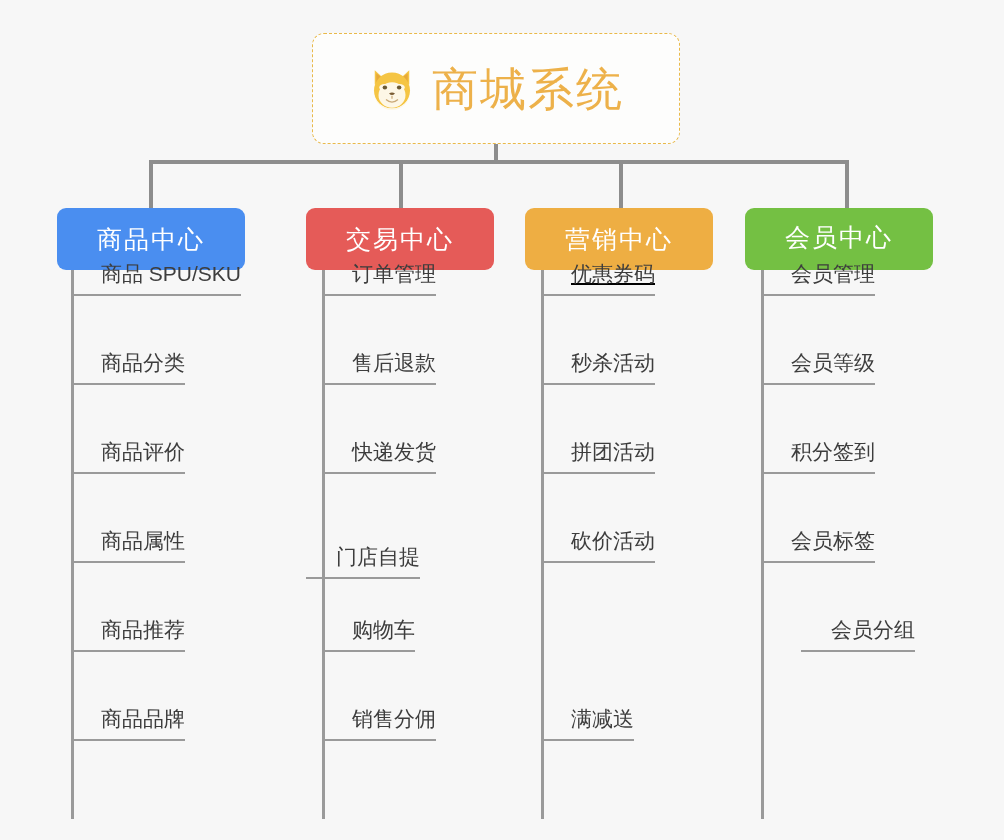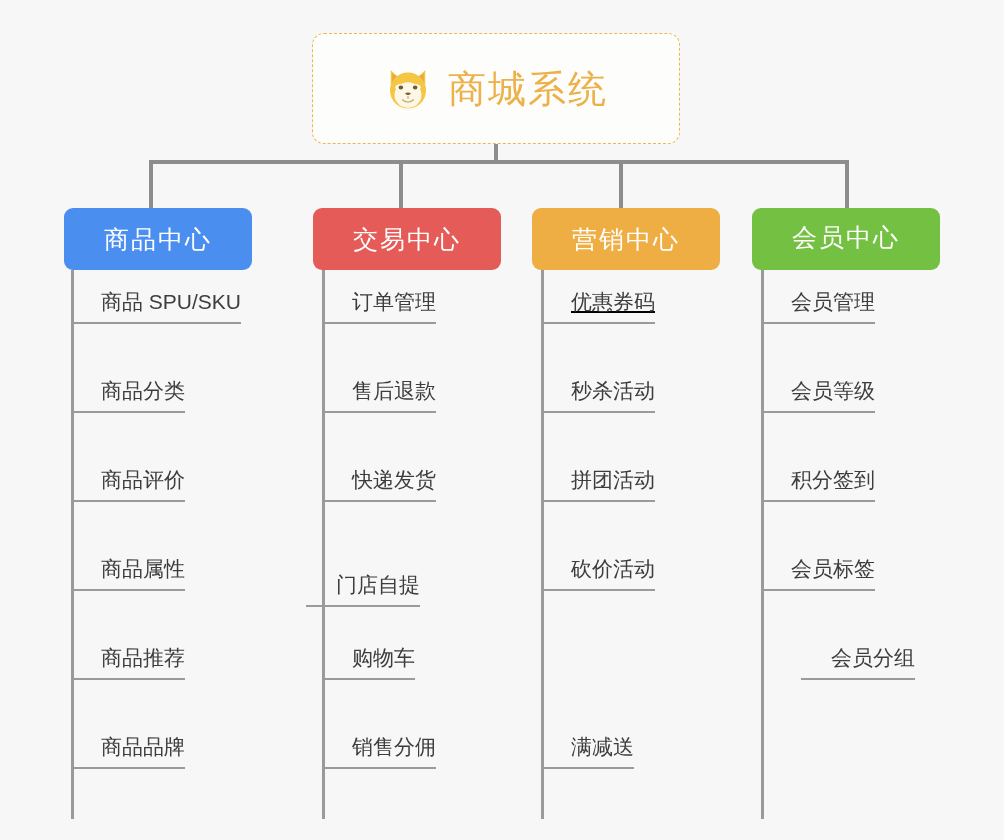--- a/index.html
+++ b/index.html
@@ -31,21 +31,21 @@
     background: #fdfdfc;
     border: 1px dashed #e9b949;
     border-radius: 12px;
     box-sizing: border-box;
     display: flex;
     align-items: center;
     justify-content: center;
     gap: 16px;
   }
   .root-title {
-    font-size: 38px;
+    font-size: 46px;
     color: #edb14a;
     letter-spacing: 2px;
     line-height: 1;
   }
   .shiba-icon {
     width: 48px;
     height: 48px;
     display: block;
   }
 
@@ -59,40 +59,39 @@
 
   
   .cat-box {
     position: absolute;
     height: 62px;
     border-radius: 9px;
     display: flex;
     align-items: center;
     justify-content: center;
     box-sizing: border-box;
-    margin-left: 7px;
   }
   .cat-label {
     color: #ffffff;
     font-size: 25px;
     letter-spacing: 2px;
     line-height: 1;
   }
 
   
   .col-spine {
     position: absolute;
     width: 3px;
     background: #9a9a9a;
   }
   .item {
     position: absolute;
     height: 89px;
     display: flex;
-    align-items: center;
+    align-items: flex-start;
     box-sizing: border-box;
   }
   .item-label {
     font-size: 21px;
     color: #3d3d3d;
     line-height: 1;
     padding: 0 0 10px 30px;
     white-space: nowrap;
     border-bottom: 2px solid #9a9a9a;
     display: inline-block;

